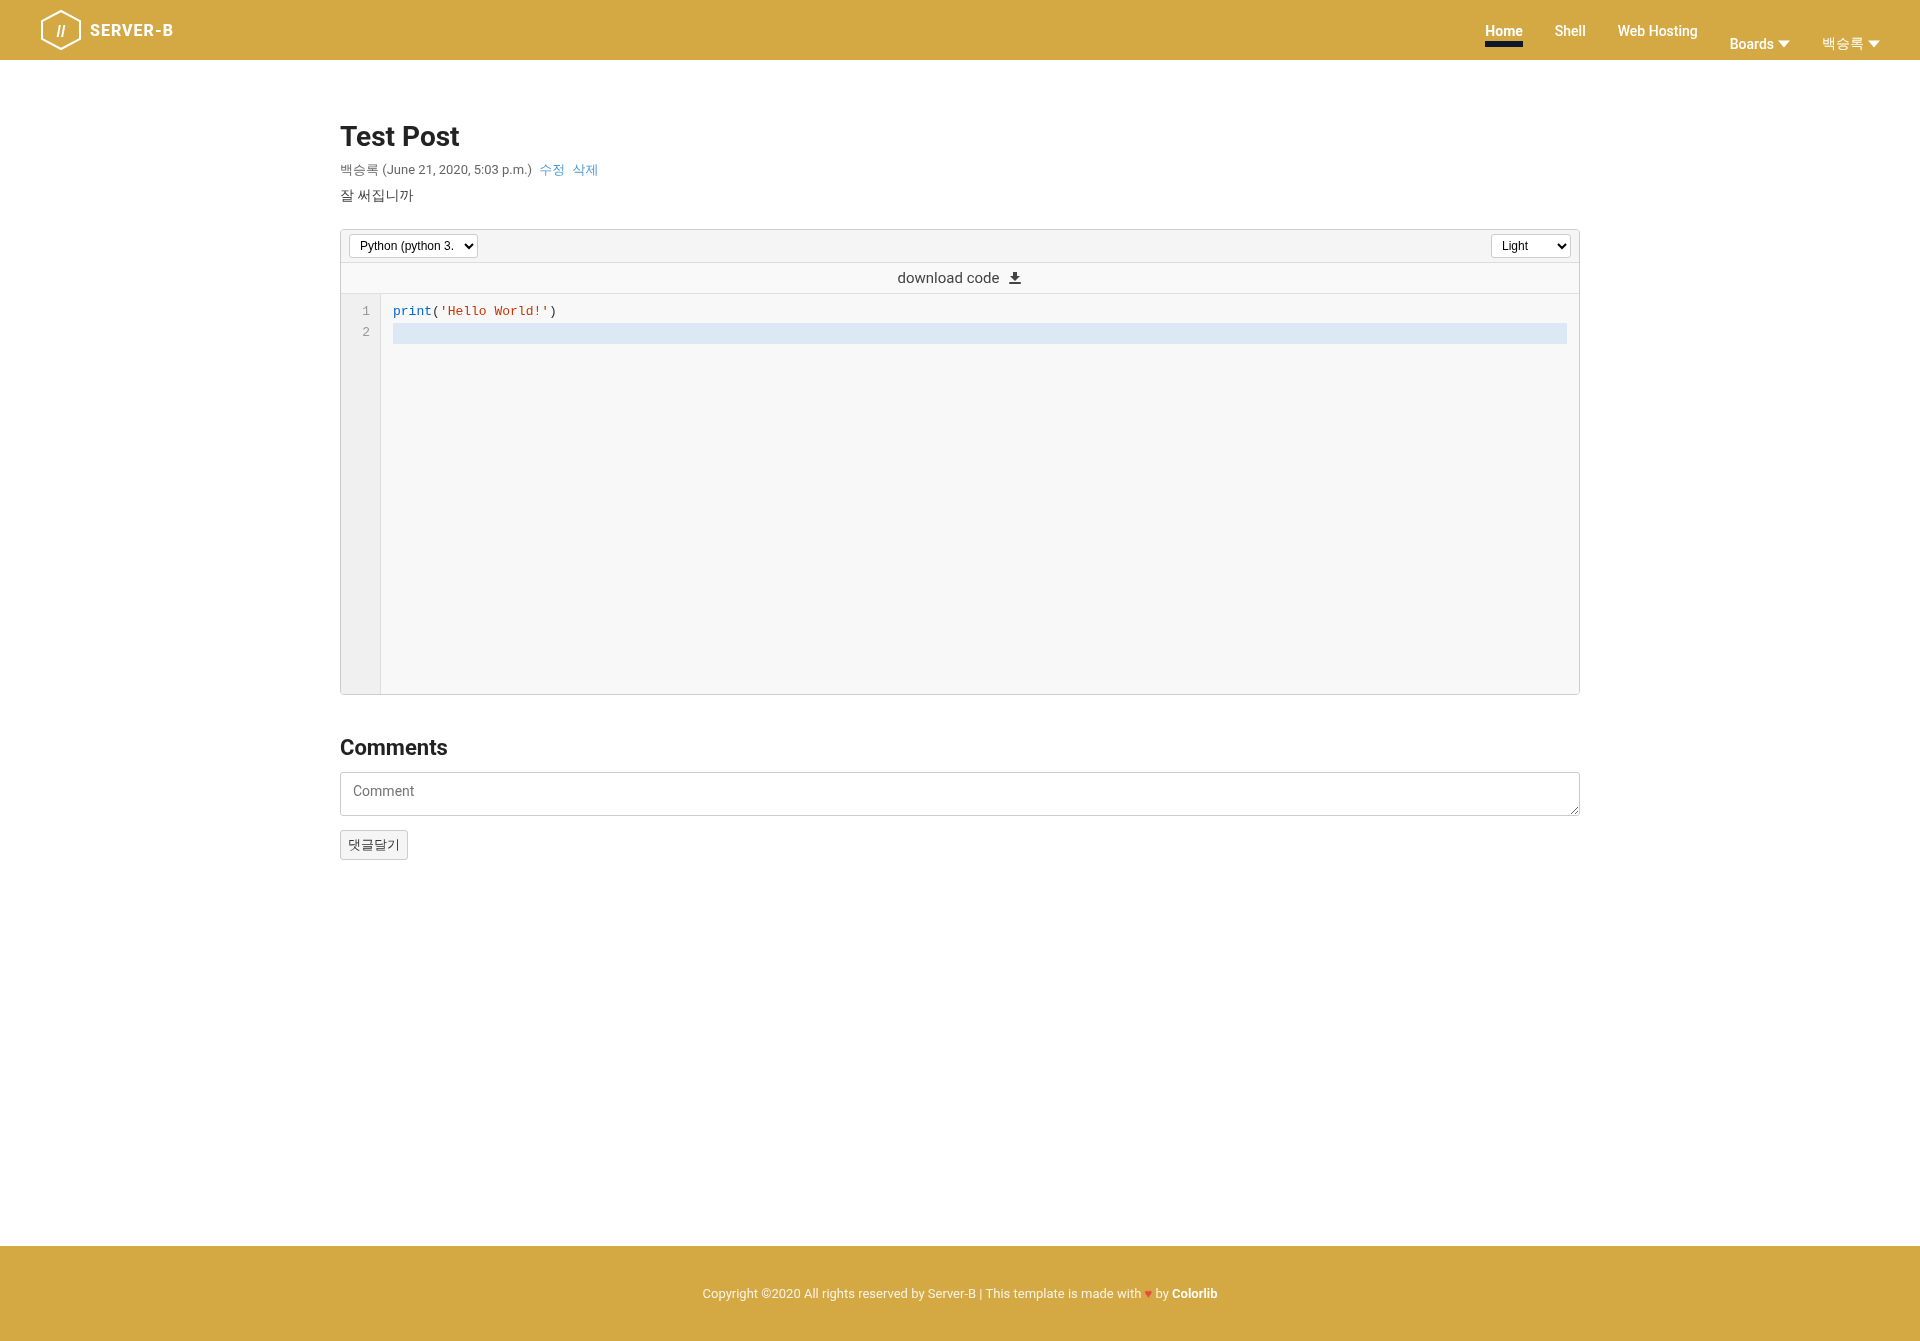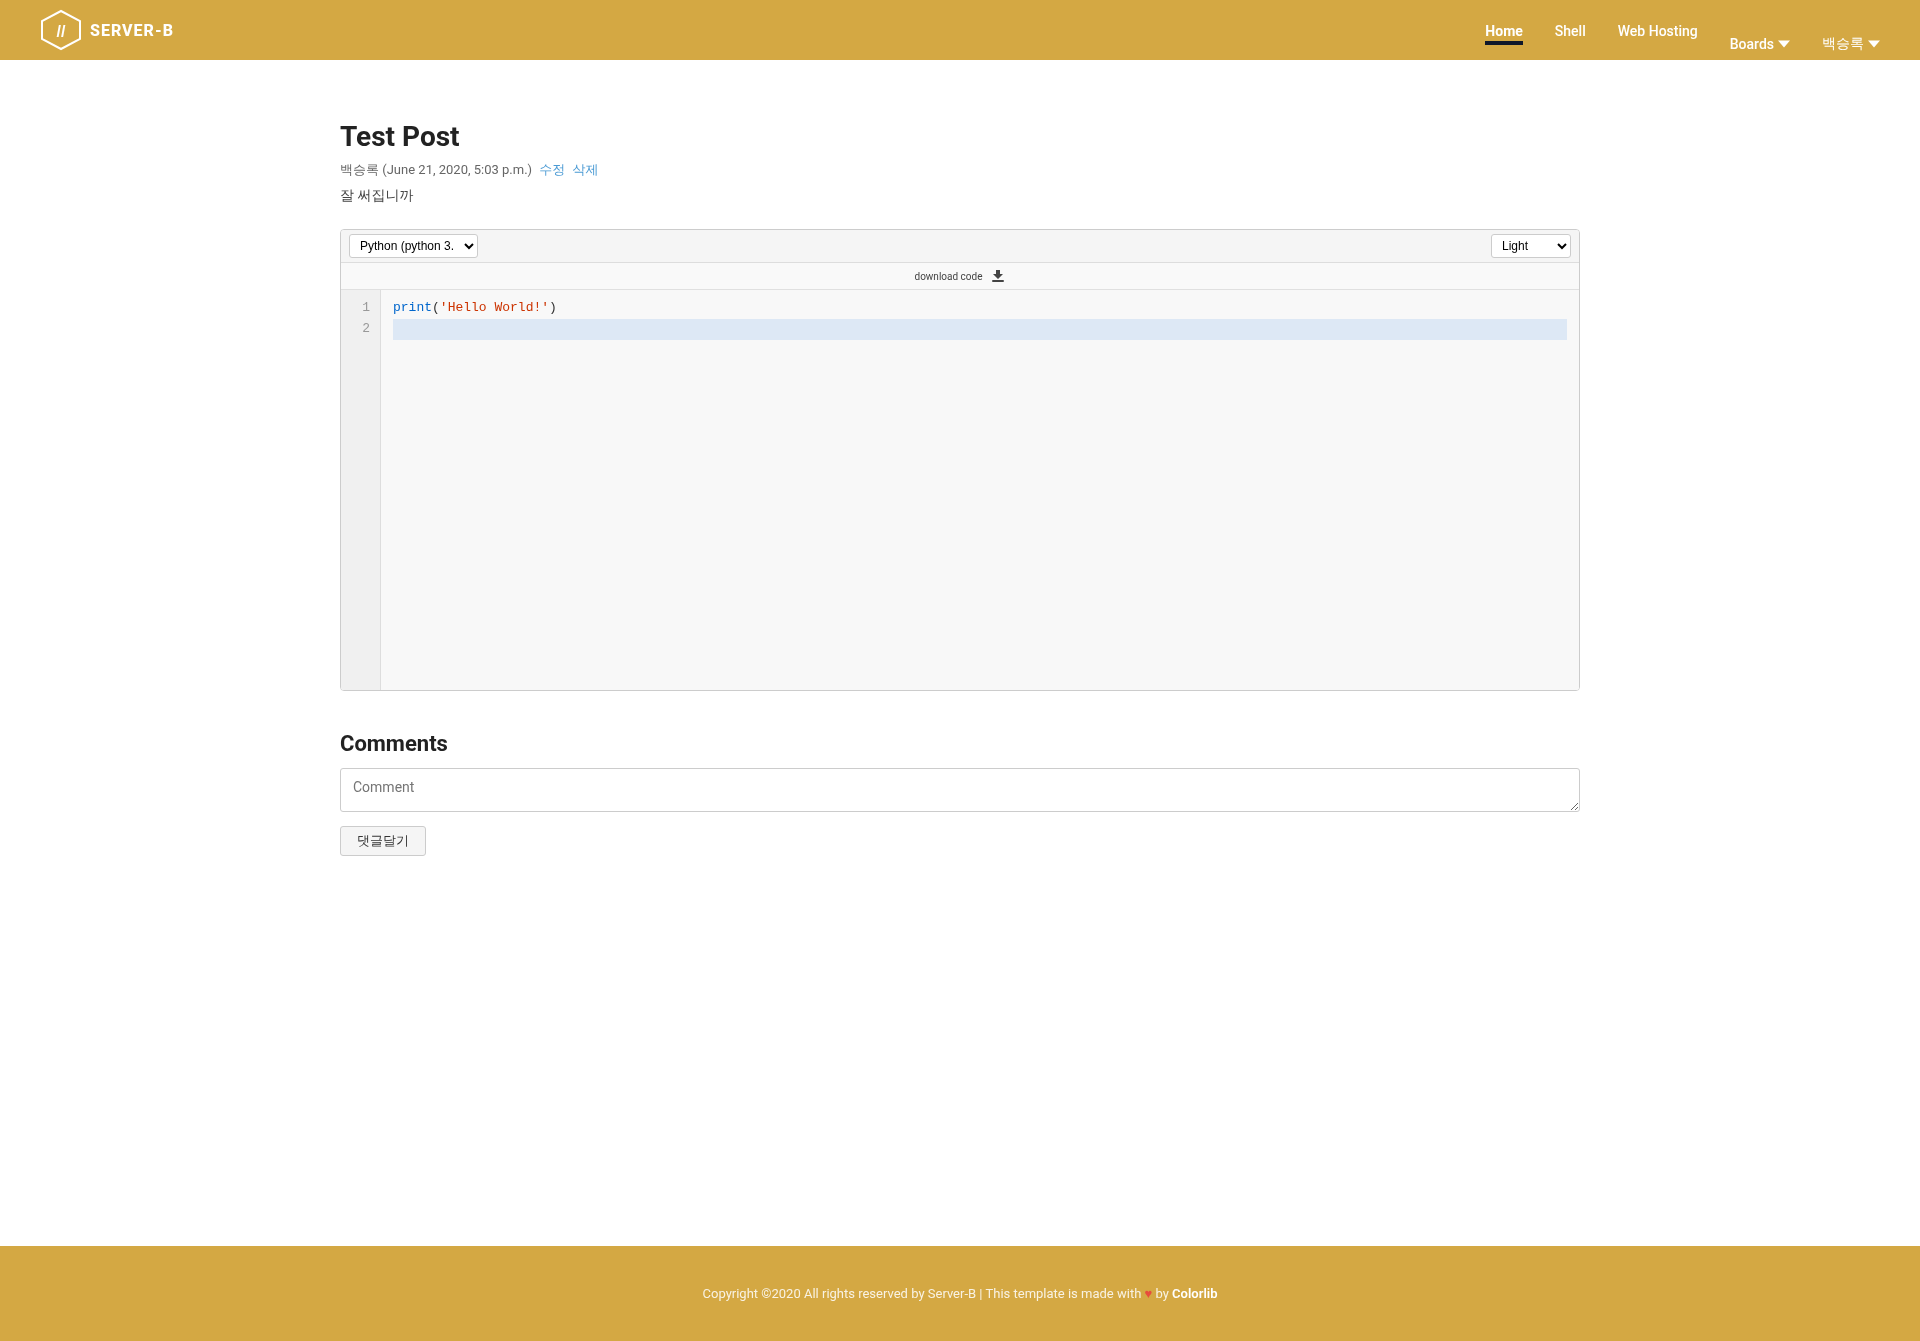--- a/index.html
+++ b/index.html
@@ -47,21 +47,21 @@
 
     .nav-links a {
       color: #ffffff;
       text-decoration: none;
       font-size: 14px;
       font-weight: 500;
     }
 
     .nav-links a.active {
       font-weight: 700;
-      border-bottom: 4px solid #0f172a;
+      border-bottom: 6px solid #0f172a;
       padding-bottom: 2px;
       text-align: right;
     }
 
     .nav-links .dropdown {
       display: flex;
       align-items: center;
       gap: 4px;
       cursor: pointer;
       color: #fff;
@@ -134,21 +134,21 @@
       appearance: auto;
     }
 
     .download-code-bar {
       display: flex;
       align-items: center;
       justify-content: center;
       padding: 6px;
       background: #f9f9f9;
       border-bottom: 1px solid #e0e0e0;
-      font-size: 10px;
+      font-size: 15px;
       color: #444;
       gap: 9px;
       cursor: pointer;
     }
 
     .code-area {
       display: flex;
       background: #f8f8f8;
       min-height: 400px;
     }
@@ -208,21 +208,21 @@
       border-radius: 3px;
       padding: 10px 12px;
       font-size: 14px;
       color: #555;
       resize: vertical;
       margin-bottom: 10px;
       font-family: inherit;
     }
 
     .comment-submit-btn {
-      padding: 5px 16px;
+      padding: 5px 7px;
       font-size: 13px;
       background: #f5f5f5;
       border: 1px solid #ccc;
       border-radius: 3px;
       cursor: pointer;
       color: #333;
     }
 
     
     .footer {

